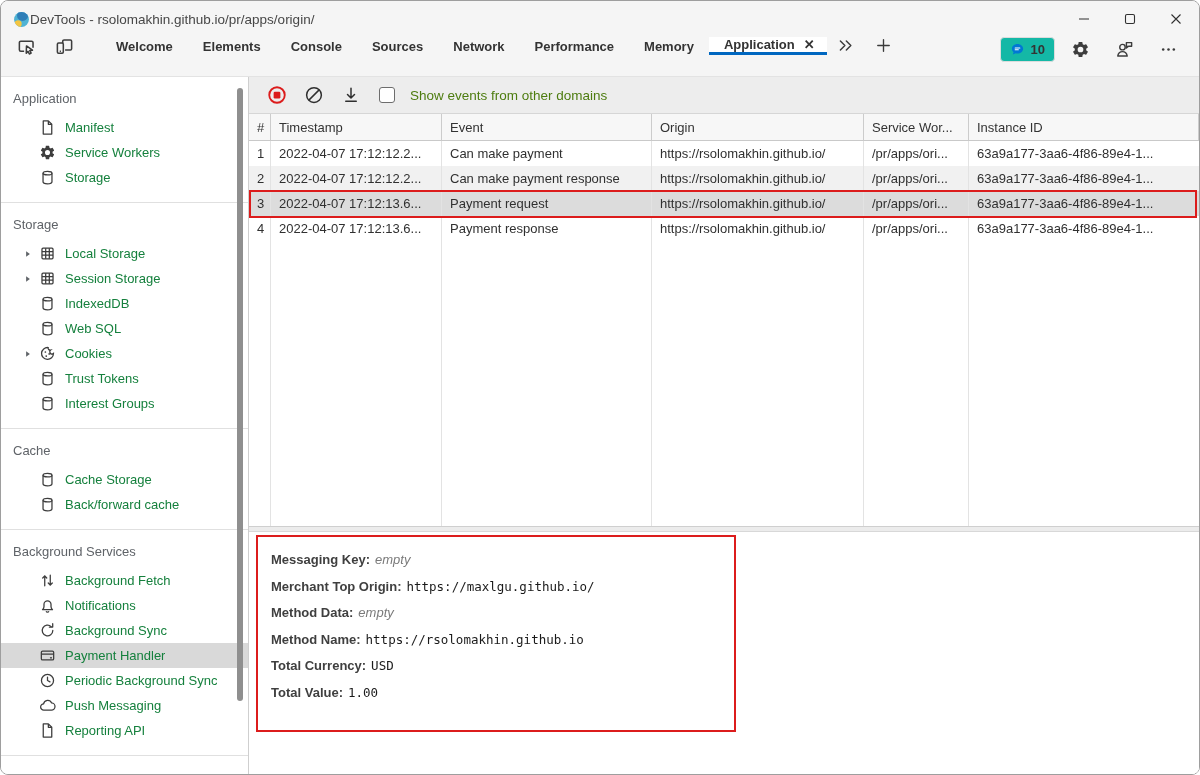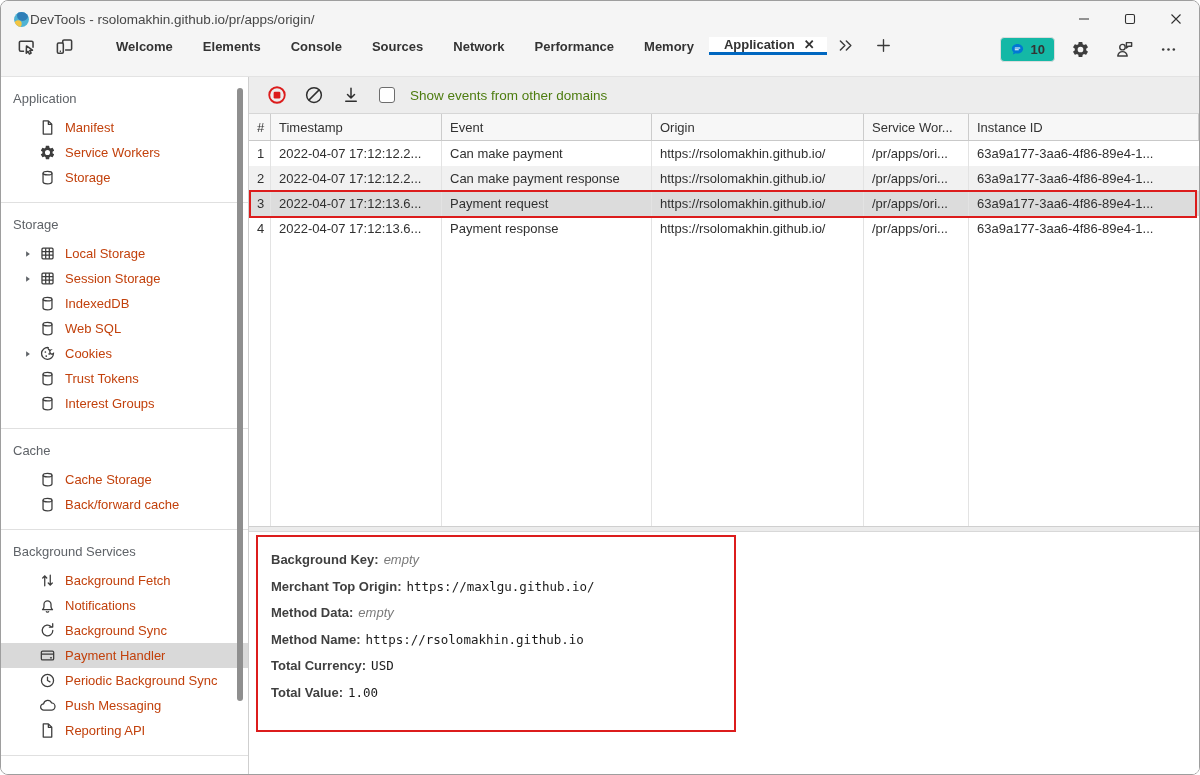--- a/index.html
+++ b/index.html
@@ -36,21 +36,21 @@
   
   .sidebar{width:248px;flex:0 0 248px;border-right:1px solid #cfcfcf;background:#fff;position:relative;overflow:hidden;}
   .section{padding-top:14px;border-bottom:1px solid #e0e0e0;}
   .section:last-of-type{border-bottom:1px solid #e0e0e0;}
   .sec-title{font-size:13px;color:var(--muted);padding:0 0 4px 12px;height:24px;}
   .sec-items{padding-bottom:12px;}
   .item{height:25px;display:flex;align-items:center;cursor:pointer;padding-left:16px;white-space:nowrap;overflow:hidden;}
   .item.selected{background:#d9d9d9;}
   .exp{width:22px;display:flex;align-items:center;justify-content:center;flex:0 0 22px;}
   .item .icon{flex:0 0 17px;margin-right:9px;}
-  .item-label{font-size:13px;color:#c2410c;overflow:hidden;text-overflow:clip;}
+  .item-label{font-size:13px;color:#15803d;overflow:hidden;text-overflow:clip;}
   .side-scroll{position:absolute;top:11px;left:236px;width:6px;height:613px;border-radius:3px;background:#8f8f8f;cursor:pointer;}
 
   
   .panel{flex:1;display:flex;flex-direction:column;min-width:0;background:#fff;}
   .events-toolbar{height:37px;flex:0 0 37px;background:#ededed;border-bottom:1px solid #d6d6d6;display:flex;align-items:center;gap:7px;padding-left:13px;}
   .tb-btn{width:30px;height:30px;display:flex;align-items:center;justify-content:center;background:transparent;border:none;cursor:pointer;}
   .checkbox{width:16px;height:16px;border:1.4px solid #6d6d6d;border-radius:3px;background:#fff;margin-left:6px;cursor:pointer;flex:0 0 16px;}
   .cb-label{font-size:13.5px;color:#4d7c0f;margin-left:8px;}
 
   
@@ -449,21 +449,21 @@
           <div class="td filler"></div>
           <div class="td filler"></div>
         </div>
         <div class="row-highlight"></div>
       </div>
 
       <div class="hdivider"></div>
 
       <div class="details">
         <div class="detail-box">
-          <div class="field"><span class="flabel">Background Key:</span><span class="fval empty">empty</span></div>
+          <div class="field"><span class="flabel">Messaging Key:</span><span class="fval empty">empty</span></div>
           <div class="field"><span class="flabel">Merchant Top Origin:</span><span class="fval code">https://maxlgu.github.io/</span></div>
           <div class="field"><span class="flabel">Method Data:</span><span class="fval empty">empty</span></div>
           <div class="field"><span class="flabel">Method Name:</span><span class="fval code">https://rsolomakhin.github.io</span></div>
           <div class="field"><span class="flabel">Total Currency:</span><span class="fval code">USD</span></div>
           <div class="field"><span class="flabel">Total Value:</span><span class="fval code">1.00</span></div>
         </div>
       </div>
 
     </main>
   </div>

